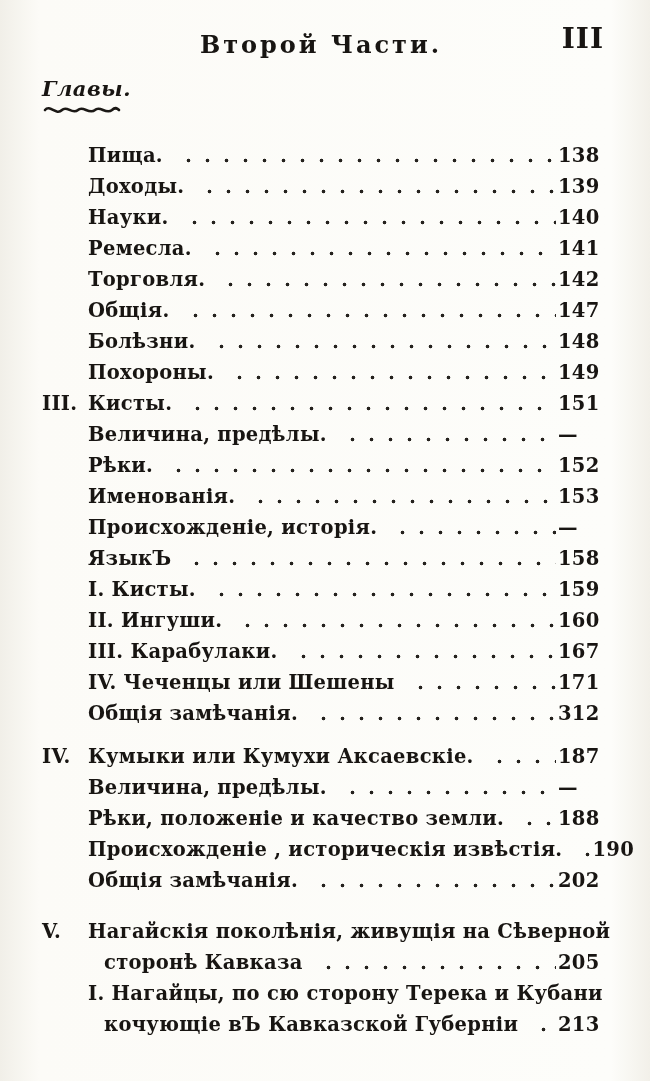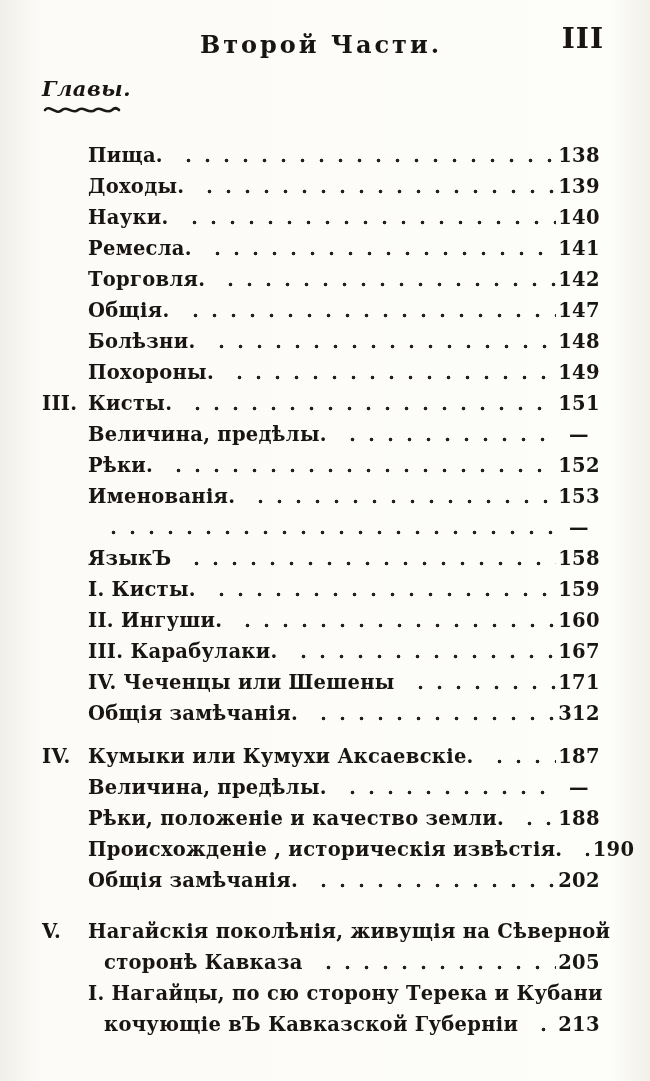--- a/index.html
+++ b/index.html
@@ -65,21 +65,21 @@
   .label { white-space: nowrap; }
   .leader {
     flex: 1 1 auto;
     min-width: 18px;
     margin: 0 2px 0 10px;
     background-image: radial-gradient(circle, #25221e 1.7px, transparent 2.1px);
     background-size: 19px 9px;
     background-repeat: repeat-x;
     background-position: 6px 16px;
   }
-  .pagenum { flex: 0 0 auto; min-width: 42px; text-align: center; }
+  .pagenum { flex: 0 0 auto; min-width: 42px; text-align: left; }
   .line1 { white-space: nowrap; }
   .line2 { display: flex; padding-left: 16px; }
   .line2 .cont { white-space: nowrap; }
 </style>
 </head>
 <body>
 
 <div class="page">
 
   <div class="header-row">
@@ -189,20 +189,21 @@
         <span class="numeral"></span>
         <div class="body">
           <span class="label">Именованія.</span>
           <span class="leader"></span>
           <span class="pagenum">153</span>
         </div>
       </div>
       <div class="row">
         <span class="numeral"></span>
         <div class="body">
+          <span class="label">Происхожденіе, исторія.</span>
           <span class="leader"></span>
           <span class="pagenum">—</span>
         </div>
       </div>
       <div class="row">
         <span class="numeral"></span>
         <div class="body">
           <span class="label">ЯзыкЪ</span>
           <span class="leader"></span>
           <span class="pagenum">158</span>

